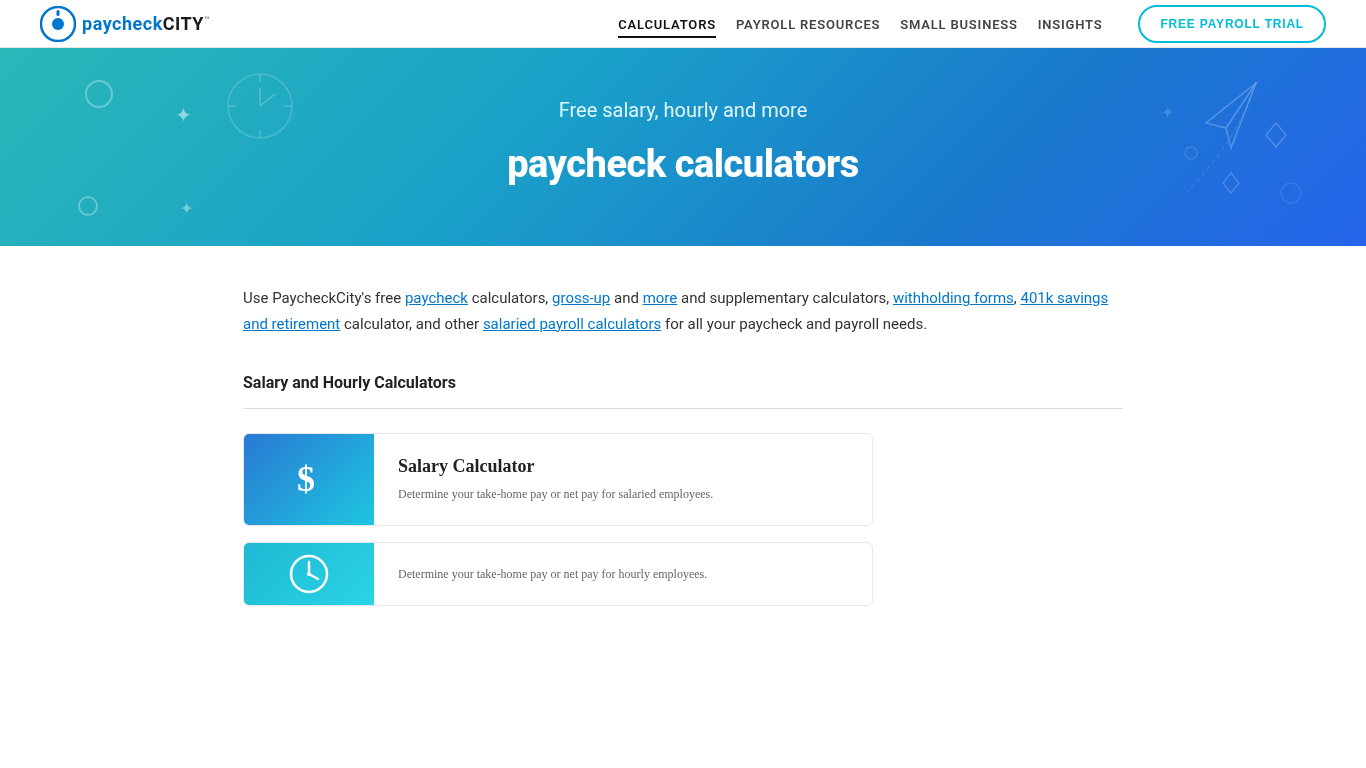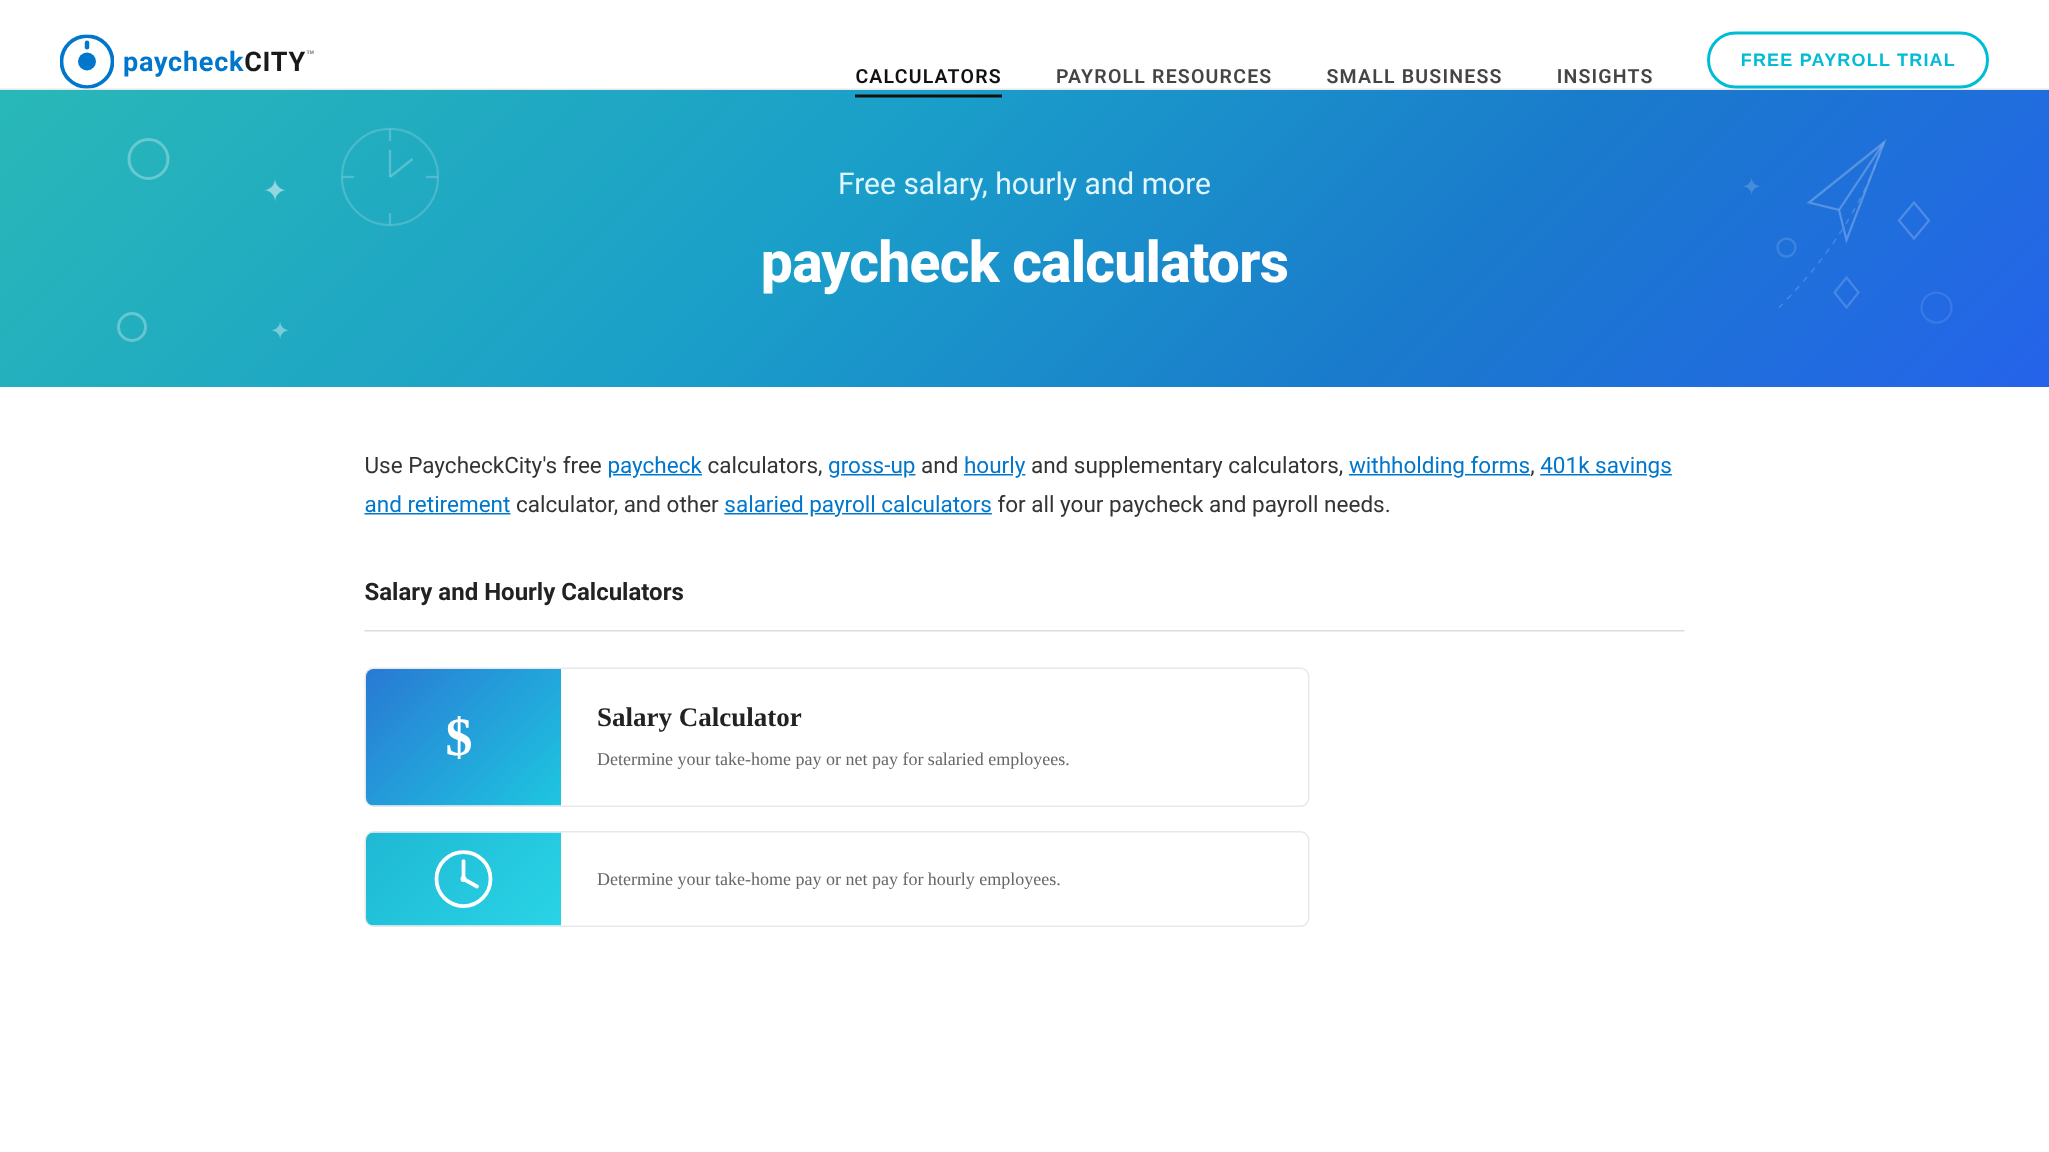--- a/index.html
+++ b/index.html
@@ -1,23 +1,23 @@
 <!DOCTYPE html>
 <html><head>
   <meta charset="utf-8">
   <style>
     * { margin: 0; padding: 0; box-sizing: border-box; }
     body { font-family: -apple-system, BlinkMacSystemFont, 'Segoe UI', Roboto, sans-serif; background: #fff; color: #333; }
 
     
     nav {
       display: flex;
-      align-items: flex-end;
+      align-items: center;
       padding: 0 40px;
-      height: 60px;
+      height: 48px;
       background: #fff;
       border-bottom: 1px solid #e8e8e8;
       position: relative;
       z-index: 10;
     }
     .nav-logo {
       display: flex;
       align-items: center;
       gap: 6px;
       margin-right: auto;
@@ -26,21 +26,21 @@
     .logo-text {
       font-size: 18px;
       font-weight: 700;
       color: #1a1a1a;
       letter-spacing: 0.5px;
     }
     .logo-text span { color: #0099cc; }
     .nav-links {
       display: flex;
       align-items: center;
-      gap: 36px;
+      gap: 20px;
       list-style: none;
     }
     .nav-links li a {
       text-decoration: none;
       font-size: 13px;
       font-weight: 600;
       letter-spacing: 0.8px;
       color: #444;
     }
     .nav-links li a.active { color: #111; border-bottom: 2px solid #111; padding-bottom: 4px; }
@@ -253,21 +253,21 @@
     </svg>
   </div>
   <div class="hero-content">
     <p class="hero-subtitle">Free salary, hourly and more</p>
     <h1 class="hero-title">paycheck calculators</h1>
   </div>
 </section>
 
 <div class="main-content">
   <p class="intro-text">
-    Use PaycheckCity's free <a href="#">paycheck</a> calculators, <a href="#">gross-up</a> and <a href="#">hourly</a> and supplementary calculators, <a href="#">withholding forms</a>, <a href="#">401k savings and retirement</a> calculator, and other <a href="#">salaried payroll calculators</a> for all your paycheck and payroll needs.
+    Use PaycheckCity's free <a href="#">paycheck</a> calculators, <a href="#">gross-up</a> and <a href="#">more</a> and supplementary calculators, <a href="#">withholding forms</a>, <a href="#">401k savings and retirement</a> calculator, and other <a href="#">salaried payroll calculators</a> for all your paycheck and payroll needs.
   </p>
 
   <h2 class="section-title">Salary and Hourly Calculators</h2>
   <hr class="section-divider">
 
   <div class="calc-card">
     <div class="calc-icon-box blue-grad">
       <svg width="44" height="44" viewBox="0 0 44 44" xmlns="http://www.w3.org/2000/svg">
         <text x="10" y="33" font-size="36" fill="white" font-family="Georgia, serif" font-weight="bold">$</text>
       </svg>

